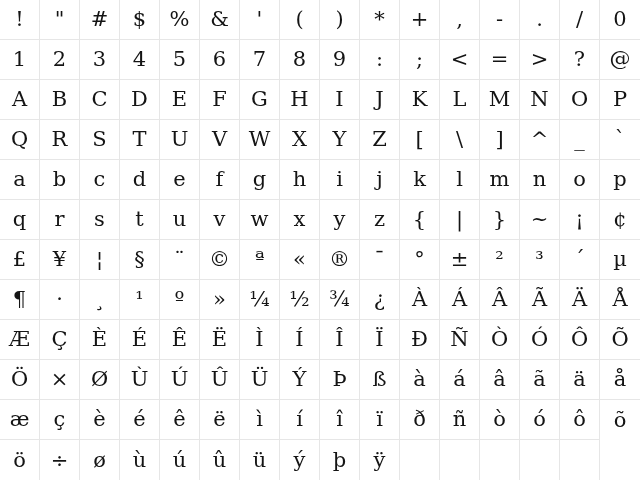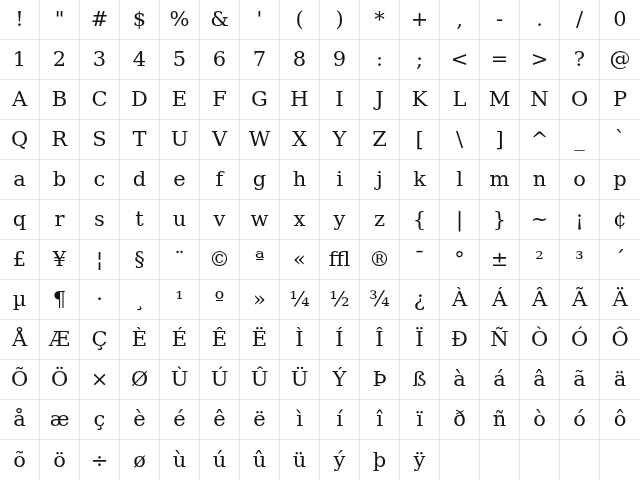--- a/index.html
+++ b/index.html
@@ -144,21 +144,20 @@
     <div class="glyph-cell">¡</div>
     <div class="glyph-cell">¢</div>
     <div class="glyph-cell">£</div>
     <div class="glyph-cell">¥</div>
     <div class="glyph-cell">¦</div>
     <div class="glyph-cell">§</div>
     <div class="glyph-cell">¨</div>
     <div class="glyph-cell">©</div>
     <div class="glyph-cell">ª</div>
     <div class="glyph-cell">«</div>
-    <div class="glyph-cell">ffl</div>
     <div class="glyph-cell">®</div>
     <div class="glyph-cell">¯</div>
     <div class="glyph-cell">°</div>
     <div class="glyph-cell">±</div>
     <div class="glyph-cell">²</div>
     <div class="glyph-cell">³</div>
     <div class="glyph-cell">´</div>
     <div class="glyph-cell">µ</div>
     <div class="glyph-cell">¶</div>
     <div class="glyph-cell">·</div>

